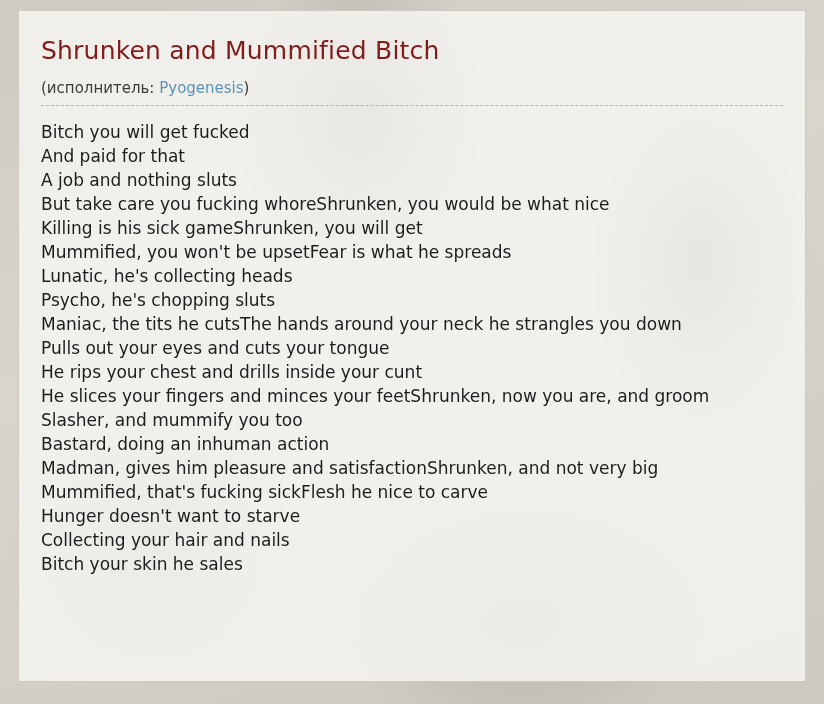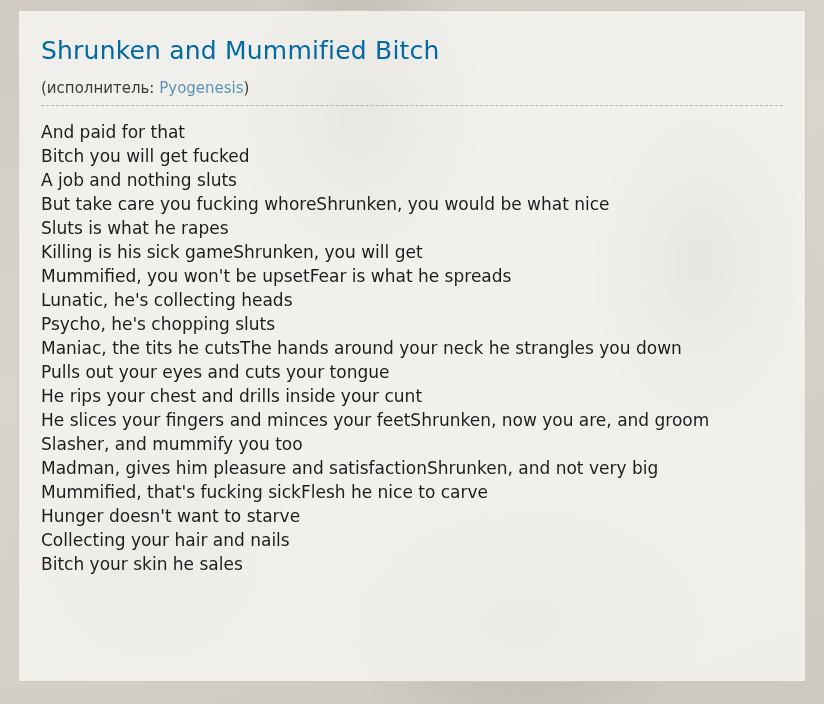--- a/index.html
+++ b/index.html
@@ -29,21 +29,21 @@
     left: 18px;
     top: 10px;
     width: 788px;
     height: 672px;
     background: rgba(247,246,243,0.82);
     border: 1px solid #cfc9bf;
     box-sizing: border-box;
     padding: 26px 22px 18px 22px;
   }
   #title {
-    color: #0369a1;
+    color: #7f1d1d;
     font-size: 25px;
     font-weight: normal;
     margin: 0 0 4px 0;
     line-height: 1.15;
     letter-spacing: 0.2px;
   }
   #artist-line {
     font-size: 15px;
     color: #3b3b3b;
     padding-bottom: 8px;
@@ -69,33 +69,33 @@
 <body>
 
 <div id="backdrop"></div>
 
 <div id="page">
   <h1 id="title">Shrunken and Mummified Bitch</h1>
   <div id="artist-line">
     <span>(исполнитель: </span><a href="#">Pyogenesis</a><span>)</span>
   </div>
   <div id="lyrics">
+      <div class="lyric-line">Bitch you will get fucked</div>
       <div class="lyric-line">And paid for that</div>
-      <div class="lyric-line">Bitch you will get fucked</div>
       <div class="lyric-line">A job and nothing sluts</div>
       <div class="lyric-line">But take care you fucking whoreShrunken, you would be what nice</div>
-      <div class="lyric-line">Sluts is what he rapes</div>
       <div class="lyric-line">Killing is his sick gameShrunken, you will get</div>
       <div class="lyric-line">Mummified, you won't be upsetFear is what he spreads</div>
       <div class="lyric-line">Lunatic, he's collecting heads</div>
       <div class="lyric-line">Psycho, he's chopping sluts</div>
       <div class="lyric-line">Maniac, the tits he cutsThe hands around your neck he strangles you down</div>
       <div class="lyric-line">Pulls out your eyes and cuts your tongue</div>
       <div class="lyric-line">He rips your chest and drills inside your cunt</div>
       <div class="lyric-line">He slices your fingers and minces your feetShrunken, now you are, and groom</div>
       <div class="lyric-line">Slasher, and mummify you too</div>
+      <div class="lyric-line">Bastard, doing an inhuman action</div>
       <div class="lyric-line">Madman, gives him pleasure and satisfactionShrunken, and not very big</div>
       <div class="lyric-line">Mummified, that's fucking sickFlesh he nice to carve</div>
       <div class="lyric-line">Hunger doesn't want to starve</div>
       <div class="lyric-line">Collecting your hair and nails</div>
       <div class="lyric-line">Bitch your skin he sales</div>
     </div>
 </div>
 
 </body></html>

